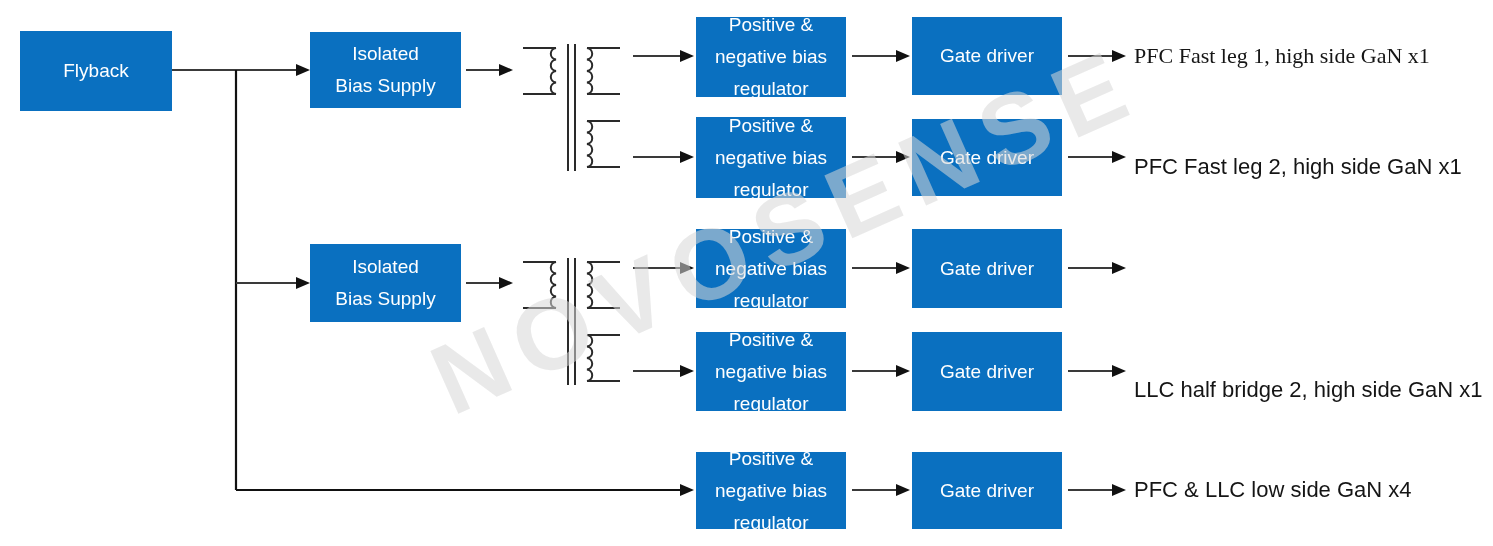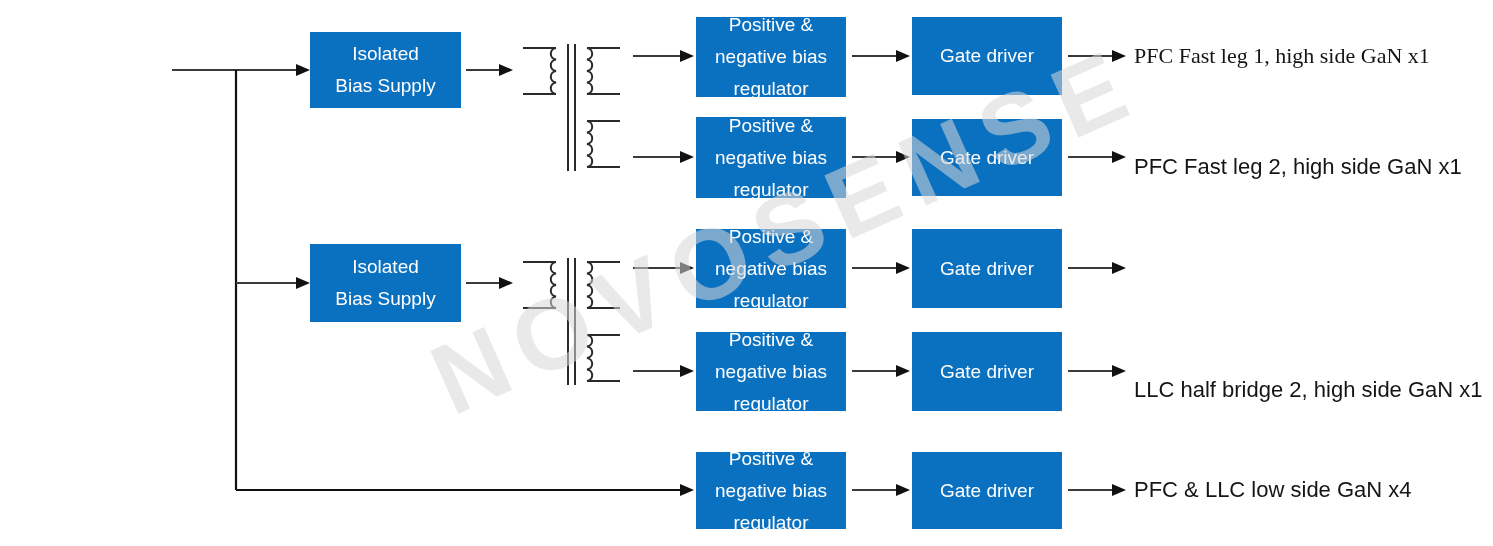--- a/index.html
+++ b/index.html
@@ -146,20 +146,21 @@
 
     <g stroke="#2a2a2a" stroke-width="2" fill="none">
       <path d="M523,262 H556 A6,5.8 0 0 0 556,273.5 A6,5.8 0 0 0 556,285 A6,5.8 0 0 0 556,296.5 A6,5.8 0 0 0 556,308 H523"></path>
       <path d="M568,258 V385"></path>
       <path d="M575,258 V385"></path>
       <path d="M620,262 H587 A6,5.8 0 0 1 587,273.5 A6,5.8 0 0 1 587,285 A6,5.8 0 0 1 587,296.5 A6,5.8 0 0 1 587,308 H620"></path>
       <path d="M620,335 H587 A6,5.8 0 0 1 587,346.5 A6,5.8 0 0 1 587,358 A6,5.8 0 0 1 587,369.5 A6,5.8 0 0 1 587,381 H620"></path>
     </g>
   </svg>
 
+  <div class="block b-flyback">Flyback</div>
 
   <div class="block b-ibs1">Isolated
 Bias Supply</div>
   <div class="block b-ibs2">Isolated
 Bias Supply</div>
 
   <div class="block b-reg1">Positive &amp;
 negative bias
 regulator</div>
   <div class="block b-reg2">Positive &amp;

